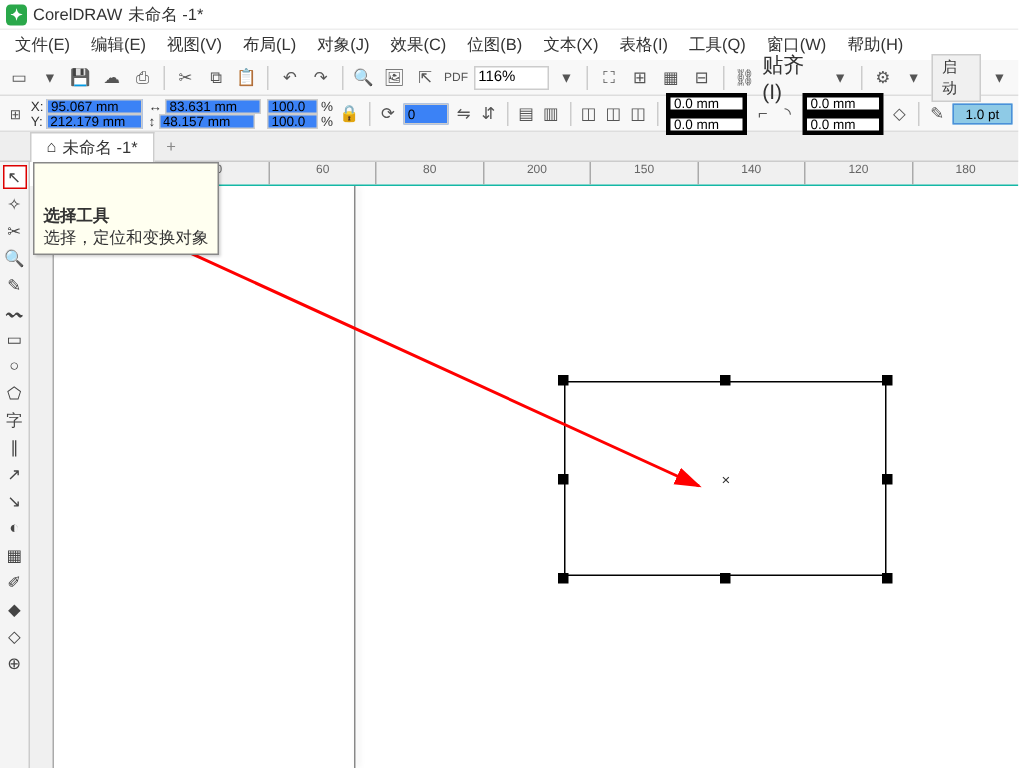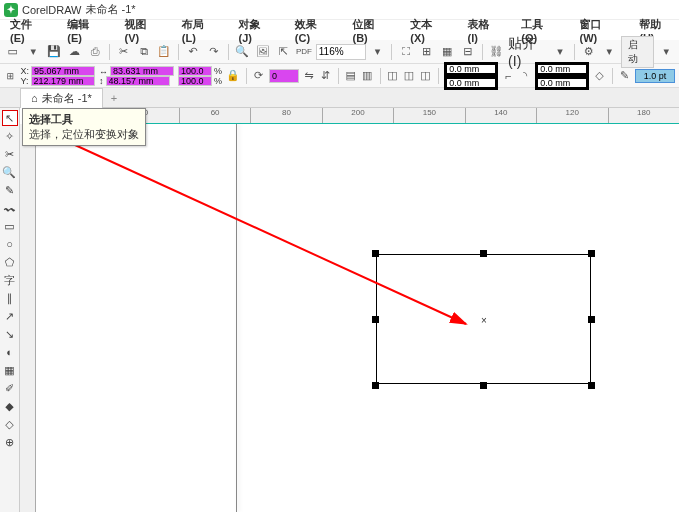--- a/index.html
+++ b/index.html
@@ -1,46 +1,46 @@
 <!DOCTYPE html>
 <html><head>
 <meta charset="utf-8">
 <style>
 * { box-sizing: border-box; margin: 0; padding: 0; font-family: "Microsoft YaHei", Arial, sans-serif; }
 body { width: 679px; height: 512px; background: #fff; font-size: 11px; color: #333; overflow: hidden; position: relative; }
 .titlebar { height: 20px; background: #fff; display: flex; align-items: center; padding: 0 4px; gap: 4px; border-bottom: 1px solid #eee; }
 .logo { width: 14px; height: 14px; background: #2aa84a; border-radius: 3px; display: flex; align-items: center; justify-content: center; color: #fff; font-size: 10px; font-weight: bold; }
-.menubar { height: 20px; display: flex; align-items: center; padding: 0 4px; gap: 16px; font-weight: bold; }
+.menubar { height: 20px; display: flex; align-items: flex-start; padding: 0 4px; gap: 2px; }
 .menubar span { padding: 2px 6px; cursor: default; }
 .toolbar1 { height: 24px; display: flex; align-items: center; padding: 0 4px; gap: 3px; border-bottom: 1px solid #ddd; background: #f8f8f8; }
 .toolbar2 { height: 24px; display: flex; align-items: center; padding: 0 4px; gap: 4px; border-bottom: 1px solid #ddd; background: #f8f8f8; }
 .tb-btn { width: 18px; height: 18px; display: flex; align-items: center; justify-content: center; color: #555; }
 .tb-sep { width: 1px; height: 16px; background: #ccc; margin: 0 2px; }
 .coord-box { display: flex; flex-direction: column; font-size: 9px; line-height: 10px; }
 .coord-row { display: flex; align-items: center; gap: 2px; }
-.coord-input { width: 64px; height: 10px; border: 1px solid #ccc; font-size: 9px; padding: 0 2px; background: #d946ef; }
+.coord-input { width: 64px; height: 10px; border: 1px solid #ccc; font-size: 9px; padding: 0 2px; background: #3b82f6; }
 .zoom-input { width: 50px; height: 16px; border: 1px solid #ccc; font-size: 10px; padding: 0 2px; }
 .docktab { height: 20px; display: flex; align-items: center; background: #eee; border-bottom: 1px solid #ccc; }
 .tab { background: #fff; border: 1px solid #ccc; border-bottom: none; padding: 2px 10px; margin-left: 20px; display: flex; align-items: center; gap: 4px; }
 .tab-plus { padding: 2px 8px; color: #888; }
 .main { display: flex; height: calc(512px - 108px); }
 .toolbox { width: 20px; background: #f4f4f4; border-right: 1px solid #ccc; display: flex; flex-direction: column; align-items: center; padding-top: 2px; gap: 2px; }
 .tool { width: 16px; height: 16px; display: flex; align-items: center; justify-content: center; color: #444; }
 .tool.active { border: 1px solid #d00; background: #fff; }
 .canvas-wrap { flex: 1; position: relative; background: #fff; overflow: hidden; }
 .ruler-h { position: absolute; top: 0; left: 16px; right: 0; height: 16px; background: #f0f0f0; border-bottom: 1px solid #14b8a6; font-size: 8px; display: flex; }
 .ruler-h div { flex: 1; border-left: 1px solid #aaa; text-align: center; color: #666; }
 .ruler-v { position: absolute; top: 16px; left: 0; width: 16px; bottom: 0; background: #f0f0f0; border-right: 1px solid #aaa; }
 .canvas { position: absolute; top: 16px; left: 16px; right: 0; bottom: 0; background: #fff; }
 .page-edge { position: absolute; left: 200px; top: 0; bottom: 0; width: 0; border-left: 1px solid #888; box-shadow: 2px 0 4px rgba(0,0,0,.15); }
 .selrect { position: absolute; border: 1px solid #000; background: #fff; }
 .handle { position: absolute; width: 7px; height: 7px; background: #000; }
 .center-x { position: absolute; font-size: 10px; color: #333; }
 .tooltip { position: absolute; background: #fffff0; border: 1px solid #888; padding: 3px 6px; font-size: 11px; box-shadow: 1px 1px 2px rgba(0,0,0,.2); z-index: 50; }
-.tooltip .tt-title { font-weight: bold; }
+.tooltip .tt-title { font-weight: bold; margin-top: 24px; }
 .arrow-svg { position: absolute; top: 0; left: 0; pointer-events: none; }
 .rt-input { width: 54px; height: 14px; border: 3px solid #000000; font-size: 9px; padding: 0 2px; }
 .stroke-input { width: 40px; height: 14px; background: #8ecae6; border: 1px solid #4a90d9; font-size: 9px; padding: 0 2px; text-align: center; }
 .launch { padding: 1px 6px; border: 1px solid #ccc; background: #f0f0f0; font-size: 10px; }
 </style>
 </head>
 <body>
 
 <div class="titlebar">
   <div class="logo">✦</div>

